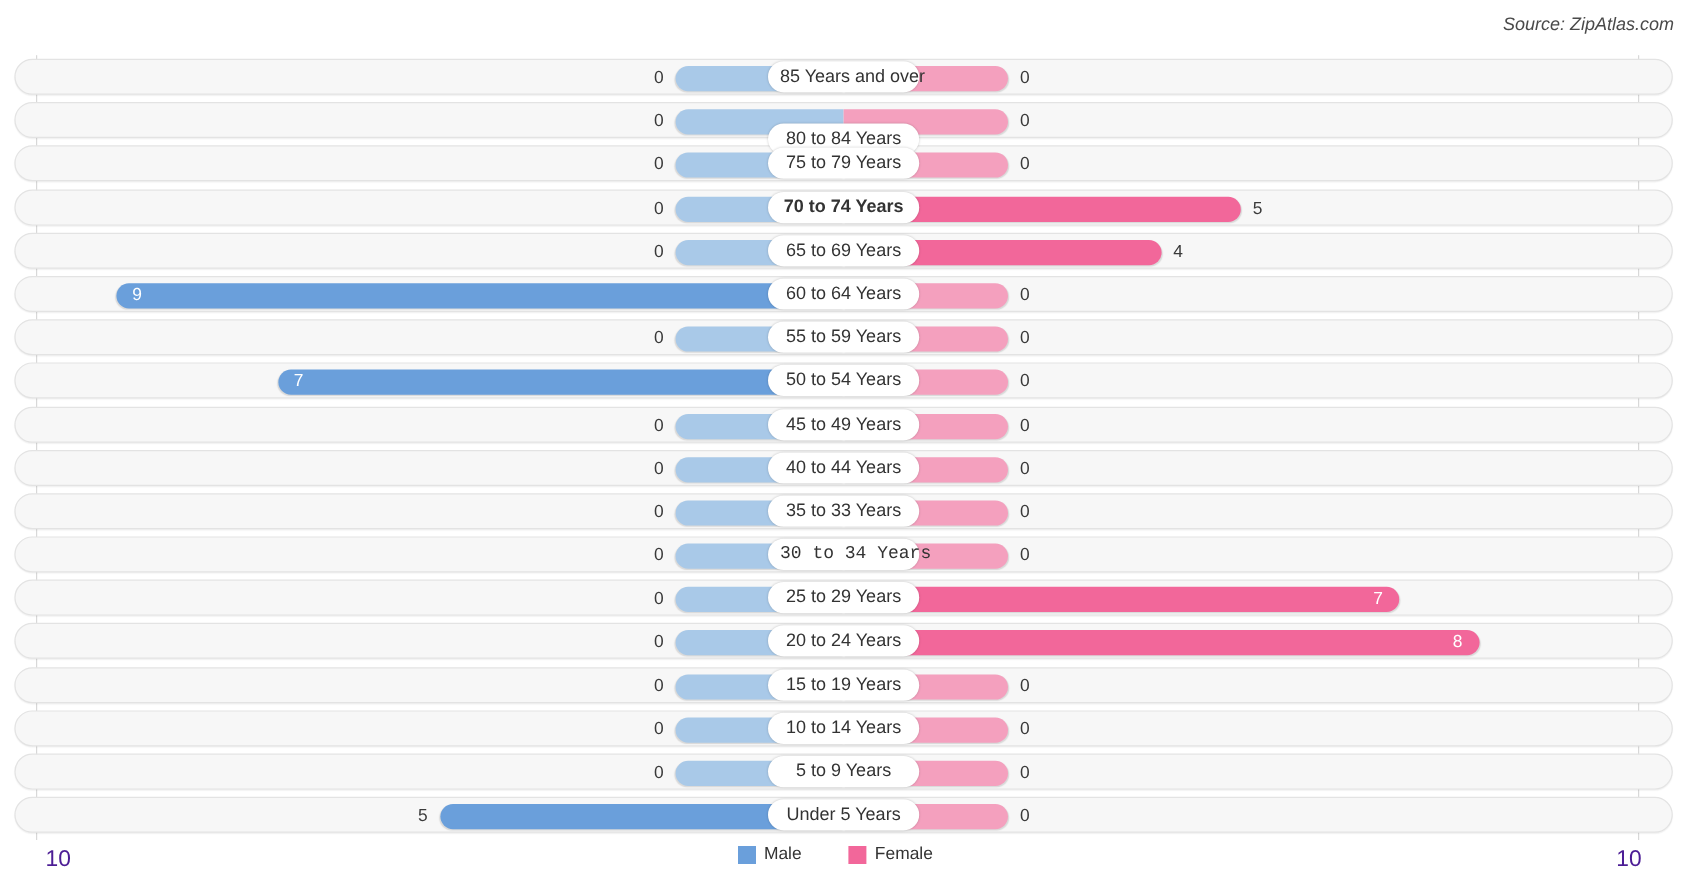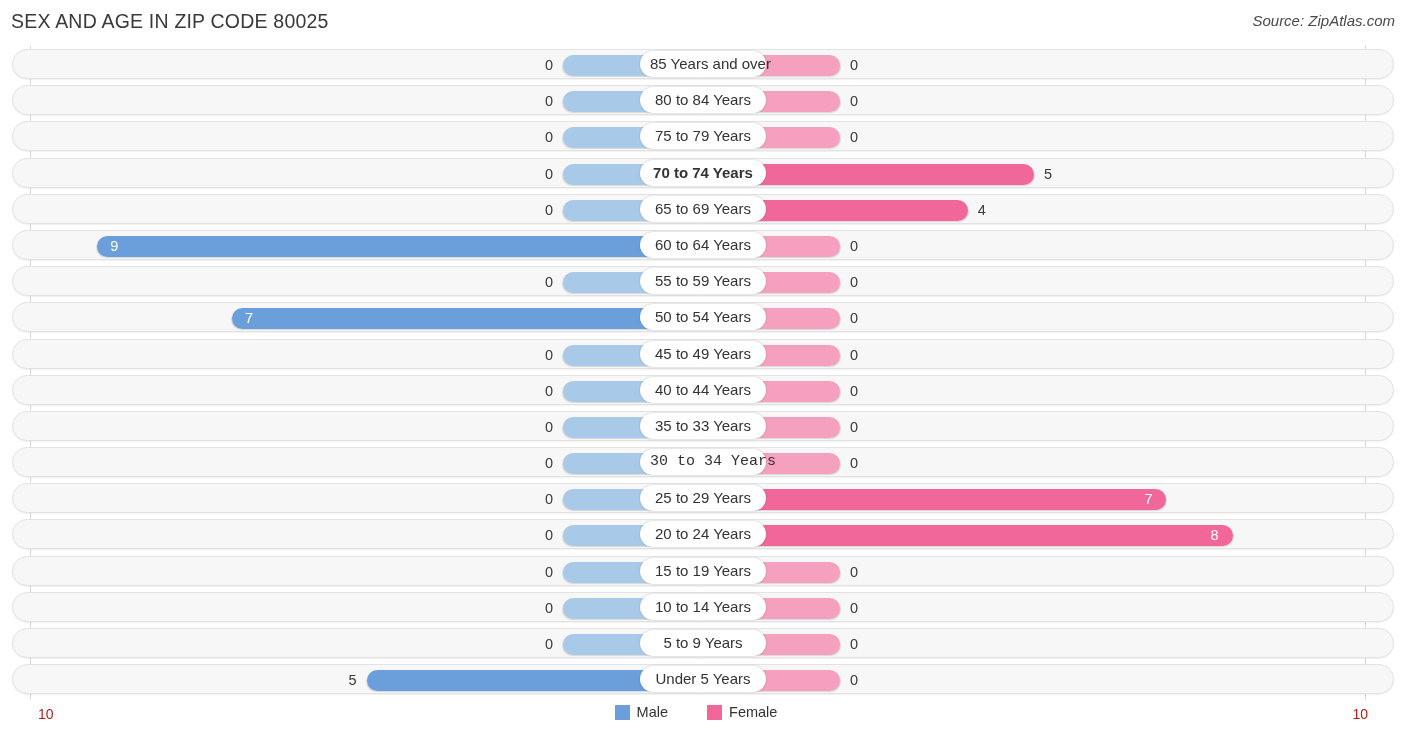--- a/index.html
+++ b/index.html
@@ -139,22 +139,22 @@
   #footer {
     position: absolute;
     left: 0;
     top: 700px;
     width: 1406px;
     height: 40px;
   }
   .axis-max {
     position: absolute;
     top: 6px;
-    font-size: 14px;
-    color: #b91c1c;
+    font-size: 19px;
+    color: #4c1d95;
   }
   #axis-left  { left: 38px; }
   #axis-right { right: 38px; }
 
   #legend {
     position: absolute;
     left: 0;
     top: 4px;
     width: 1406px;
     display: flex;
@@ -176,21 +176,20 @@
   }
   .legend-text {
     font-size: 14.5px;
     color: #333333;
   }
 </style>
 </head>
 <body>
 
 <div id="header">
-  <div id="chart-title">SEX AND AGE IN ZIP CODE 80025</div>
   <div id="source-label">Source: ZipAtlas.com</div>
 </div>
 
 <div id="plot">
   <div class="gridline" id="gridline-left"></div>
   <div class="gridline" id="gridline-right"></div>
   <div id="rows">
       <div class="row">
         <div class="track"></div>
         <div class="bar bar-male zero" style="left: 563px; width: 140px; background: rgb(169, 201, 232);"></div>
@@ -198,21 +197,21 @@
         <div class="bar bar-female zero" style="left: 703px; width: 137px; background: rgb(244, 160, 190);"></div>
         <div class="val val-outside val-female-outside" style="left: 850px;">0</div>
         <div class="age-pill" style="left: 640px; width: 126px; box-sizing: border-box;">85 Years and over</div>
       </div>
       <div class="row">
         <div class="track"></div>
         <div class="bar bar-male zero" style="left: 563px; width: 140px; background: rgb(169, 201, 232);"></div>
         <div class="val val-outside val-male-outside" style="left: 503px; width: 50px;">0</div>
         <div class="bar bar-female zero" style="left: 703px; width: 137px; background: rgb(244, 160, 190);"></div>
         <div class="val val-outside val-female-outside" style="left: 850px;">0</div>
-        <div class="age-pill" style="left: 640px; width: 126px; box-sizing: border-box;">80 to 84 Years</div>
+        <div class="age-pill" style="left: 640px; width: 126px; box-sizing: border-box; margin-top: 16px;">80 to 84 Years</div>
       </div>
       <div class="row">
         <div class="track"></div>
         <div class="bar bar-male zero" style="left: 563px; width: 140px; background: rgb(169, 201, 232);"></div>
         <div class="val val-outside val-male-outside" style="left: 503px; width: 50px;">0</div>
         <div class="bar bar-female zero" style="left: 703px; width: 137px; background: rgb(244, 160, 190);"></div>
         <div class="val val-outside val-female-outside" style="left: 850px;">0</div>
         <div class="age-pill" style="left: 640px; width: 126px; box-sizing: border-box;">75 to 79 Years</div>
       </div>
       <div class="row">

